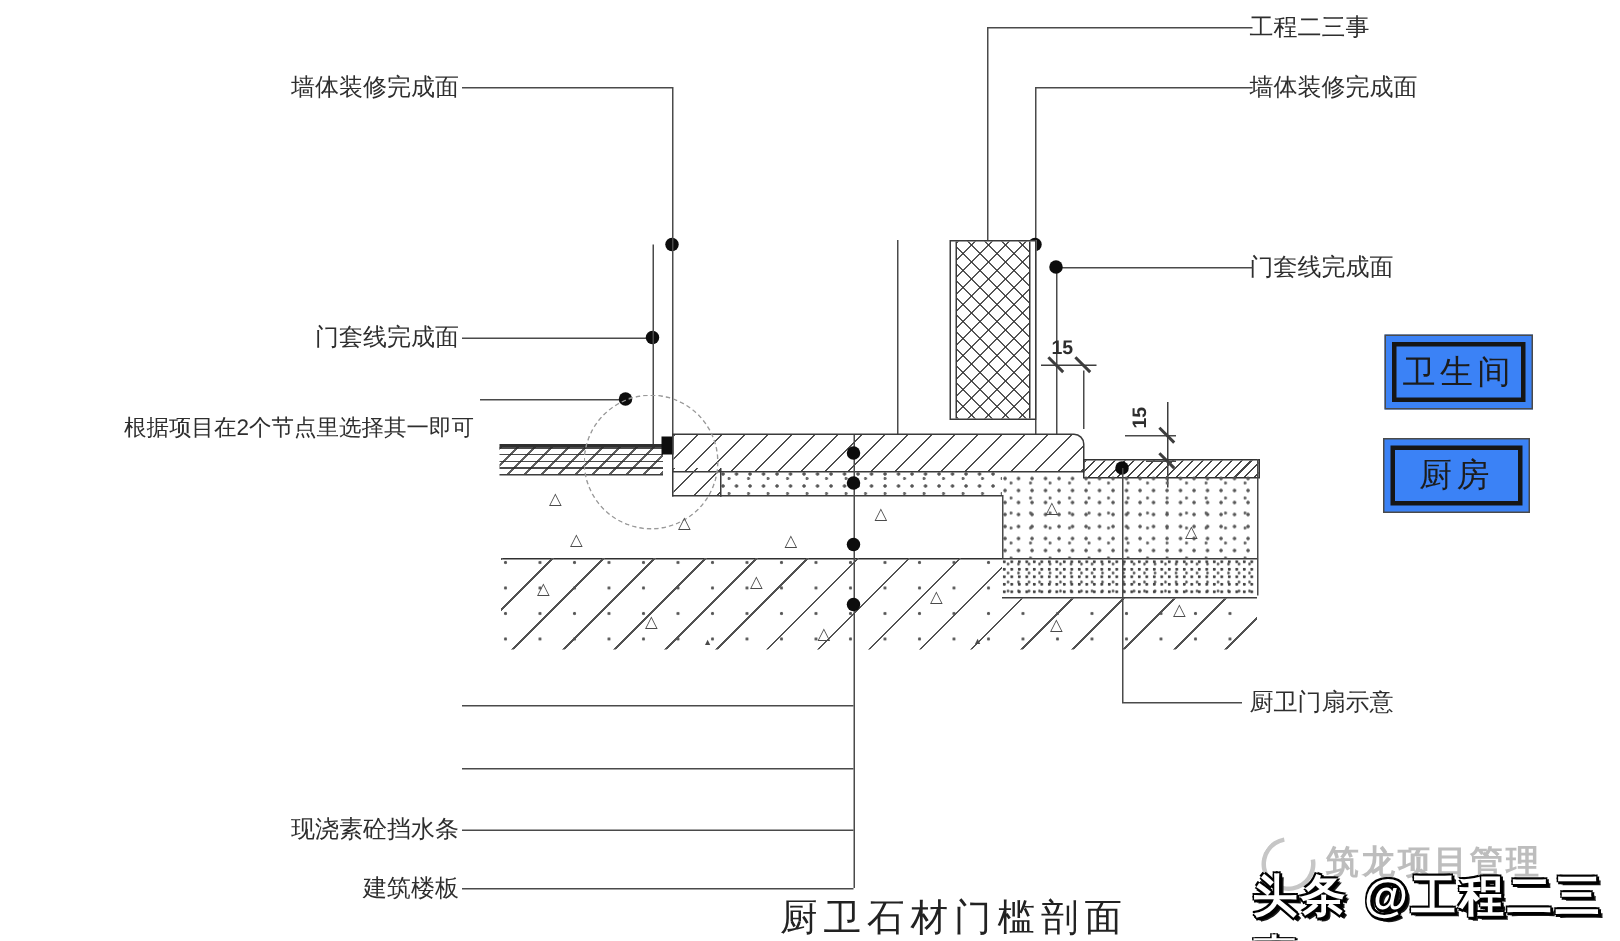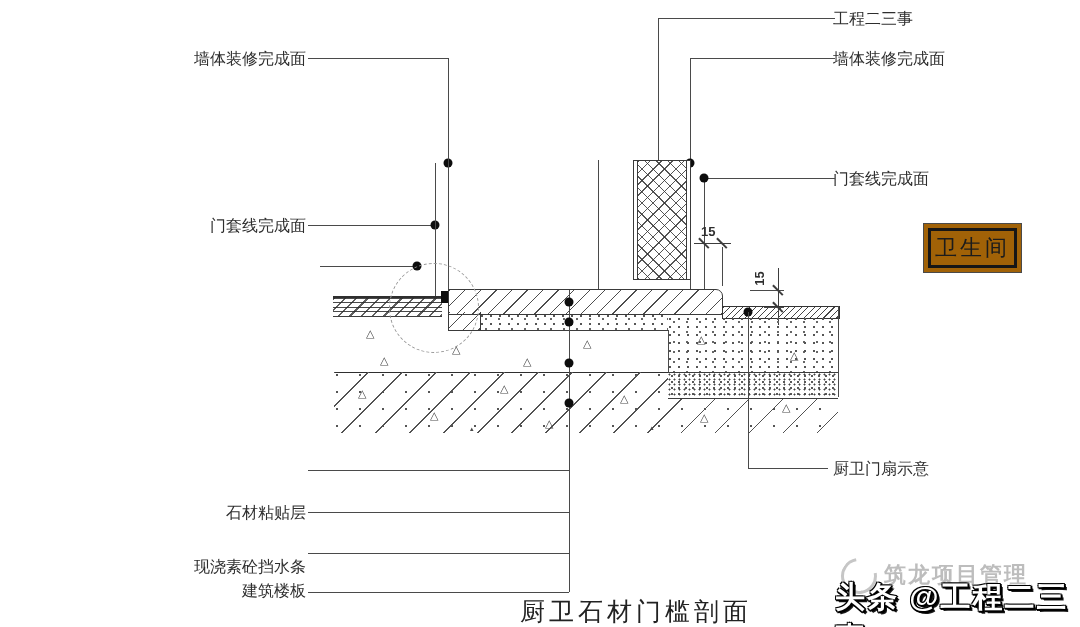--- a/index.html
+++ b/index.html
@@ -42,41 +42,42 @@
   .leaf{position:absolute;border:1.2px solid #3a3a3a;background:#fff;}
   .leaf-hatch{position:absolute;left:3px;right:3px;top:0;bottom:0;border-left:1px solid #3a3a3a;border-right:1px solid #3a3a3a;
      background:repeating-linear-gradient(45deg,rgba(55,55,55,.85) 0 1px,transparent 1px 8px),
                 repeating-linear-gradient(135deg,rgba(55,55,55,.85) 0 1px,transparent 1px 8px);}
   .sealant{position:absolute;background:#0d0d0d;}
   .ref-circle{position:absolute;border:1.5px dashed #9a9a9a;border-radius:50%;}
 
   .dim-t{position:absolute;font-size:13px;font-weight:600;color:#2e2e2e;}
   .dim-v{transform:rotate(-90deg);transform-origin:center;}
 
-  .room-box{position:absolute;border:1.5px solid #4a4a4a;background:#a16207;padding:4px;box-sizing:border-box;}
+  .room-box{position:absolute;border:1.5px solid #4a4a4a;background:#3b82f6;padding:4px;box-sizing:border-box;}
   .room-in{border:3px solid #161616;width:100%;height:100%;box-sizing:border-box;display:flex;align-items:center;justify-content:center;
      font-size:22px;letter-spacing:3px;color:#1c1c1c;font-family:"Liberation Serif","DejaVu Serif",serif;}
   .title{position:absolute;font-size:25px;letter-spacing:4px;color:#222;
      font-family:"Liberation Serif","DejaVu Serif",serif;text-align:center;}
   .wm-brand{position:absolute;font-size:22px;letter-spacing:2px;color:#bdbdbd;font-weight:600;}
   .wm-logo{position:absolute;width:30px;height:30px;border:3px solid #c6c6c6;border-radius:50%;border-top-color:transparent;transform:rotate(35deg);}
   .wm-byline{position:absolute;font-size:30px;font-weight:700;letter-spacing:2px;color:#fff;
      text-shadow:2px 2px 0 #000,-1px -1px 0 #000,1px -1px 0 #000,-1px 1px 0 #000,2px 0 0 #000,0 2px 0 #000,3px 3px 0 #1a1a1a;}
 </style>
 </head>
 <body>
 
 <div id="canvas">
 
   <div class="t ra" style="left:40px;top:50px;width:266px;">墙体装修完成面</div>
   <div class="hl" style="left:308px;top:57.5px;width:140px;"></div>
 
   <div class="t ra" style="left:40px;top:217px;width:266px;">门套线完成面</div>
   <div class="hl" style="left:308px;top:224.5px;width:127px;"></div>
 
+  <div class="t ra" style="left:30px;top:277px;width:286px;font-size:15px;">根据项目在2个节点里选择其一即可</div>
   <div class="hl" style="left:320px;top:265.5px;width:97px;"></div>
 
   <div class="dot" style="left:417px;top:266px;"></div>
   <div class="dot" style="left:435px;top:225px;"></div>
   <div class="dot" style="left:448px;top:163px;"></div>
 
   <div class="vl" style="left:434.5px;top:163px;height:133px;"></div>
   <div class="vl" style="left:447.5px;top:58px;height:233px;"></div>
 
   <div class="t" style="left:833px;top:10px;">工程二三事</div>
@@ -149,36 +150,38 @@
   <div class="trif" style="left:650px;top:424px;"></div>
 
   <div class="vl" style="left:568.5px;top:290px;height:302px;"></div>
   <div class="dot" style="left:569px;top:302px;"></div>
   <div class="dot" style="left:569px;top:322px;"></div>
   <div class="dot" style="left:569px;top:363px;"></div>
   <div class="dot" style="left:569px;top:403px;"></div>
 
   <div class="hl" style="left:308px;top:469.5px;width:261px;"></div>
 
-  <div class="t ra" style="left:40px;top:504px;width:266px;">石材粘贴层</div>
   <div class="hl" style="left:308px;top:511.5px;width:261px;"></div>
 
-  <div class="t ra" style="left:40px;top:545px;width:266px;margin-top:13px;">现浇素砼挡水条</div>
+  <div class="t ra" style="left:40px;top:545px;width:266px;">现浇素砼挡水条</div>
   <div class="hl" style="left:308px;top:552.5px;width:261px;"></div>
 
-  <div class="t ra" style="left:40px;top:584px;width:266px;font-family:Liberation Mono, monospace;">建筑楼板</div>
+  <div class="t ra" style="left:40px;top:584px;width:266px;">建筑楼板</div>
   <div class="hl" style="left:308px;top:591.5px;width:261px;"></div>
 
   <div class="dot" style="left:748px;top:312px;"></div>
   <div class="vl" style="left:747.5px;top:312px;height:156px;"></div>
   <div class="hl" style="left:748px;top:467.5px;width:80px;"></div>
   <div class="t" style="left:833px;top:460px;">厨卫门扇示意</div>
 
   <div class="room-box" style="left:923px;top:223px;width:99px;height:50px;">
     <div class="room-in">卫生间</div>
+  </div>
+  <div class="room-box" style="left:922px;top:292px;width:98px;height:50px;">
+    <div class="room-in">厨房</div>
   </div>
 
   <div class="title" style="left:520px;top:595px;">厨卫石材门槛剖面</div>
 
   <div class="wm-logo" style="left:841px;top:558px;"></div>
   <div class="wm-brand" style="left:884px;top:560px;">筑龙项目管理</div>
   <div class="wm-byline" style="left:835px;top:577px;">头条 @工程二三事</div>
 
 </div>
 

